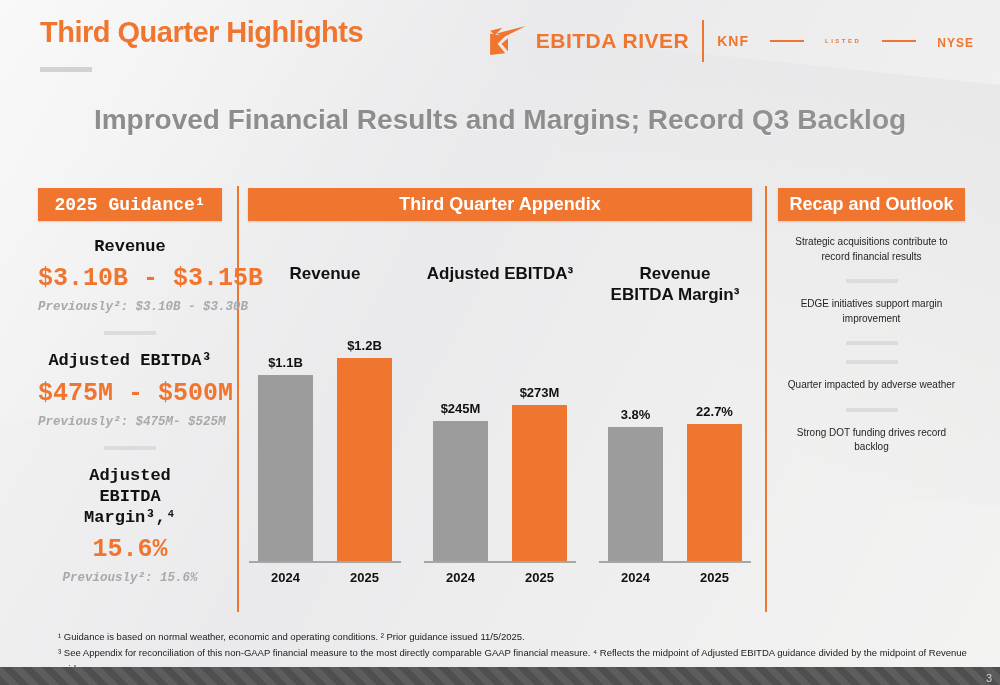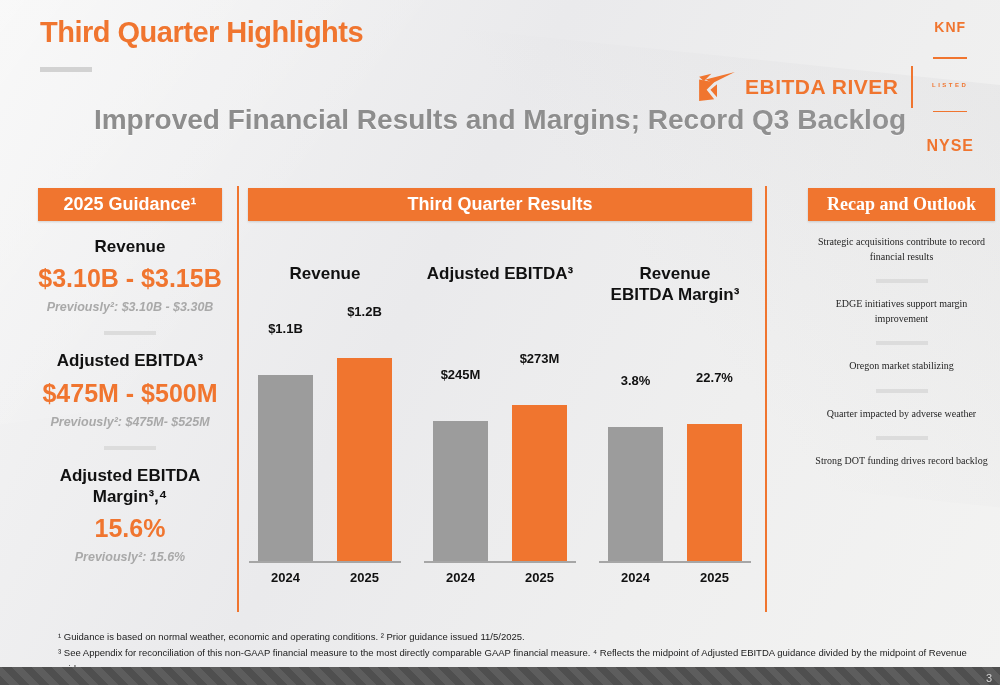--- a/index.html
+++ b/index.html
@@ -28,25 +28,25 @@
   }
   .title-dash{
     position:absolute; left:40px; top:67px; width:52px; height:5px; background:#d2d2d2;
   }
   .logo{
     position:absolute; right:26px; top:20px; display:flex; align-items:center; gap:9px; z-index:3;
   }
   .logo-mark{ width:38px; height:32px; }
   .brand-text{ font-size:21px; font-weight:bold; color:#F0752F; letter-spacing:0.5px; white-space:nowrap; }
   .logo-divider{ width:2px; height:42px; background:#F0752F; margin:0 4px; }
-  .ticker{ display:flex; flex-direction:column; align-items:center; color:#F0752F; line-height:1;gap:21px; }
+  .ticker{ display:flex; flex-direction:row; align-items:center; color:#F0752F; line-height:1;gap:21px; }
   .ticker .knf{ font-size:14px; font-weight:bold; letter-spacing:1px; }
   .ticker .rule{ width:34px; height:1.5px; background:#F0752F; margin:2px 0; }
   .ticker .listed{ font-size:6px; letter-spacing:2.5px; font-weight:bold; }
-  .ticker .nyse{ font-size:16px; font-weight:bold; letter-spacing:1px; margin-top:3px; }
+  .ticker .nyse{ font-size:12px; font-weight:bold; letter-spacing:1px; margin-top:3px; }
 
   .subtitle{
     position:absolute; left:0; top:104px; width:100%; text-align:center;
     font-size:28px; font-weight:bold; color:#8d8d8d;
     text-shadow:0 1px 0 rgba(255,255,255,0.8);
   }
 
   
   .v-sep{ position:absolute; top:186px; width:2px; height:426px; background:#F0752F; z-index:2; }
   .v-sep.left{ left:237px; }
@@ -54,45 +54,45 @@
 
   
   .panel{ position:absolute; top:188px; z-index:2; }
   .panel-header{
     height:33px; background:#F0752F; color:#fff; font-weight:bold; font-size:18px;
     display:flex; align-items:center; justify-content:center;
     box-shadow:0 1px 2px rgba(0,0,0,0.15);
   }
 
   
-  .panel.guidance{ left:38px; width:184px; text-align:center; }
+  .panel.guidance{ left:38px; width:184px; text-align:center;font-family:Liberation Mono, monospace; }
   .g-label{ font-size:17px; font-weight:bold; color:#111; margin-top:15px; line-height:1.25; }
   .g-value{ font-size:25px; font-weight:bold; color:#F0752F; margin-top:7px; white-space:nowrap; }
   .g-prev{ font-size:12.5px; font-weight:bold; font-style:italic; color:#a9a9a9; margin-top:7px; white-space:nowrap; }
   .g-divider{ width:52px; height:4px; background:#dcdcdc; margin:17px auto 0 auto; }
 
   
   .panel.results{ left:248px; width:504px; }
   .charts{ display:flex; justify-content:space-between; margin-top:42px; padding:0 1px; }
   .chart{ width:152px; display:flex; flex-direction:column; }
   .chart-title{ min-height:56px; text-align:center; font-size:17px; font-weight:bold; color:#111; line-height:1.25; }
   .plot{
     height:232px; margin-top:12px; display:flex; align-items:flex-end; justify-content:center;
     gap:24px; border-bottom:2px solid #a6a6a6;
   }
-  .bar-group{ display:flex; flex-direction:column; align-items:center; width:55px;gap:34px; }
+  .bar-group{ display:flex; flex-direction:column; align-items:center; width:55px; }
   .bar-label{ font-size:13px; font-weight:bold; color:#111; margin-bottom:5px; white-space:nowrap; }
   .bar{ width:55px; }
   .bar.gray{ background:#9c9c9c; }
   .bar.orange{ background:#F0752F; }
   .years{ display:flex; justify-content:center; gap:24px; margin-top:7px; }
   .year{ width:55px; text-align:center; font-size:13px; font-weight:bold; color:#111; }
 
   
-  .panel.recap{ left:808px; width:187px; text-align:center;font-family:Liberation Serif, serif; }
+  .panel.recap{ left:778px; width:187px; text-align:center; }
   .r-item{ font-size:10px; color:#1f1f1f; line-height:1.45; margin-top:14px; padding:0 2px; }
   .r-divider{ width:52px; height:4px; background:#dcdcdc; margin:15px auto 0 auto; }
 
   
   .footnotes{ position:absolute; left:58px; top:629px; width:910px; color:#1a1a1a; }
   .footnote{ font-size:9.5px; line-height:1.7; }
   .footer-bar{
     position:absolute; left:0; bottom:0; width:1000px; height:18px;
     background:repeating-linear-gradient(45deg,#4f4f4f 0 7px,#5d5d5d 7px 14px);
   }
@@ -143,21 +143,21 @@
     <div class="g-value">$475M - $500M</div>
     <div class="g-prev">Previously²: $475M- $525M</div>
     <div class="g-divider"></div>
 
     <div class="g-label" style="padding:0 18px;">Adjusted EBITDA Margin³,⁴</div>
     <div class="g-value">15.6%</div>
     <div class="g-prev">Previously²: 15.6%</div>
   </div>
 
   <div class="panel results">
-    <div class="panel-header">Third Quarter Results</div>
+    <div class="panel-header">Third Quarter Appendix</div>
 
     <div class="charts">
 
       <div class="chart">
         <div class="chart-title">Revenue</div>
         <div class="plot">
           <div class="bar-group">
             <div class="bar-label">$1.1B</div>
             <div class="bar gray" style="height: 186px;"></div>
           </div>
@@ -210,21 +210,20 @@
 
     </div>
   </div>
 
   <div class="panel recap">
     <div class="panel-header">Recap and Outlook</div>
     <div class="r-item">Strategic acquisitions contribute to record financial results</div>
     <div class="r-divider"></div>
     <div class="r-item">EDGE initiatives support margin improvement</div>
     <div class="r-divider"></div>
-    <div class="r-item">Oregon market stabilizing</div>
     <div class="r-divider"></div>
     <div class="r-item">Quarter impacted by adverse weather</div>
     <div class="r-divider"></div>
     <div class="r-item">Strong DOT funding drives record backlog</div>
   </div>
 
   <div class="footnotes">
     <div class="footnote">¹ Guidance is based on normal weather, economic and operating conditions. ² Prior guidance issued 11/5/2025.</div>
     <div class="footnote">³ See Appendix for reconciliation of this non-GAAP financial measure to the most directly comparable GAAP financial measure. ⁴ Reflects the midpoint of Adjusted EBITDA guidance divided by the midpoint of Revenue guidance.</div>
   </div>

